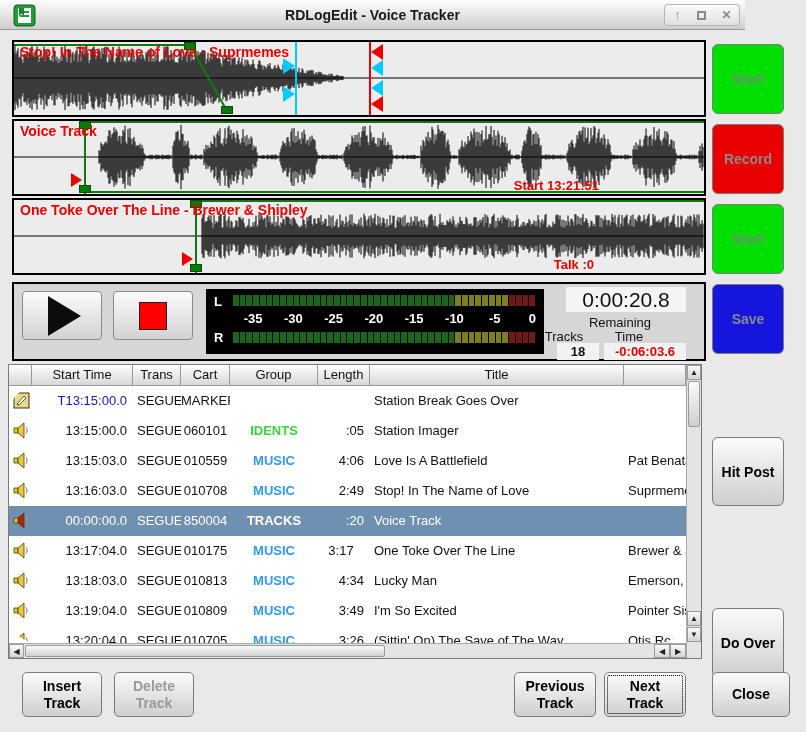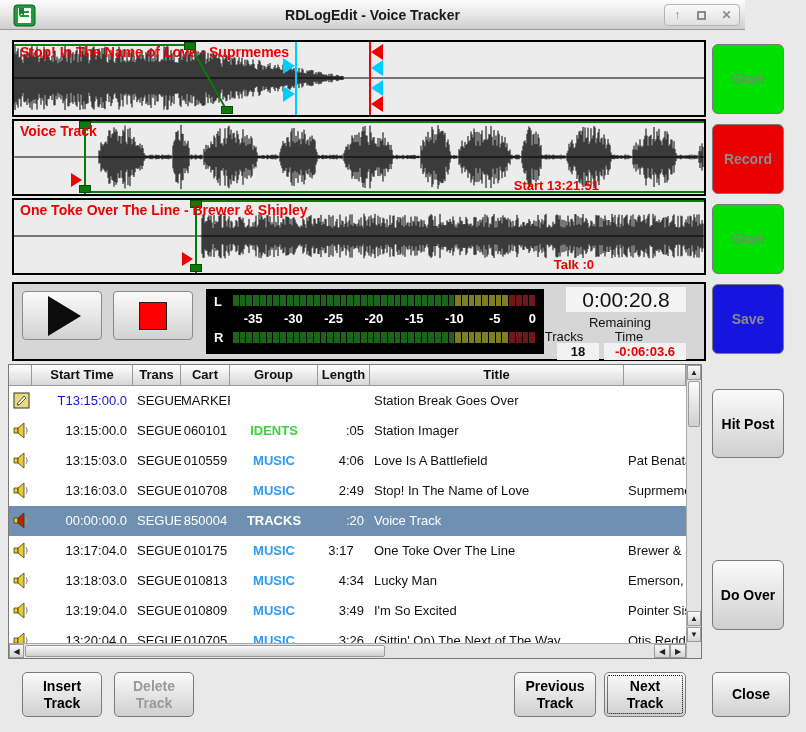--- a/index.html
+++ b/index.html
@@ -52,41 +52,41 @@
   .remain-lbl { position:absolute; left:540px; top:31px; width:132px; text-align:center; font-size:13px; color:#111; }
   .tt-lbl { position:absolute; top:45px; font-size:13px; color:#111; text-align:center; }
   .valbox { position:absolute; top:59px; height:17px; background:#f2f2f2; font-size:13px; font-weight:bold;
     text-align:center; line-height:17px; }
 
   
   .logtable { position:absolute; left:8px; top:364px; width:694px; height:295px;
     background:#fff; border:1px solid #7a7a7a; }
   .thead { position:absolute; left:0; top:0; height:21px; display:flex; z-index:2; width:677px; }
   .th { background:linear-gradient(#ffffff,#d7d7d7); border-right:1px solid #9a9a9a; border-bottom:1px solid #9a9a9a;
-    font-weight:bold; font-size:13px; text-align:center; line-height:20px; color:#111;
+    font-weight:normal; font-size:13px; text-align:center; line-height:20px; color:#111;
     overflow:hidden; white-space:nowrap; flex:0 0 auto; }
-  .tbody { position:absolute; left:0; top:21px; width:677px; height:257px; overflow:hidden; }
+  .tbody { position:absolute; left:0; top:21px; width:677px; height:257px; overflow:hidden;border-radius:28px; }
   .trow { position:relative; width:677px; height:30px; background:#fff; }
   .trow.sel { background:#7090b2;padding-left:20px; }
   .tcell { position:absolute; top:0; height:30px; line-height:30px; font-size:13px; color:#111;
     white-space:nowrap; overflow:hidden; }
   .trow.sel .tcell { color:#fff; }
   .rowicon { position:absolute; left:4px; top:6px; width:17px; height:17px; }
 
   
   .vscroll { position:absolute; right:0; top:0; width:15px; height:293px; background:#e4e4e4; border-left:1px solid #aaa; }
   .hscroll { position:absolute; left:0; bottom:0; height:15px; width:677px; background:#e4e4e4; border-top:1px solid #aaa; }
   .sbtn { position:absolute; background:linear-gradient(#fafafa,#d5d5d5); border:1px solid #9a9a9a;
     font-size:8px; color:#222; display:flex; align-items:center; justify-content:center; }
   .sthumb { position:absolute; background:linear-gradient(#fafafa,#d0d0d0); border:1px solid #9a9a9a; border-radius:2px; }
 
   
   .sidebtn { position:absolute; left:712px; width:72px; border:1px solid #7a7a7a; border-radius:6px;
     font-weight:bold; font-size:14px; display:flex; align-items:center; justify-content:center; text-align:center; }
-  .graybtn { background:linear-gradient(#fbfbfb,#cfcfcf); color:#000; }
+  .graybtn { background:linear-gradient(#fbfbfb,#cfcfcf); color:#000;margin-top:48px; }
   .botbtn { position:absolute; top:672px; height:45px; border:1px solid #7a7a7a; border-radius:5px;
     background:linear-gradient(#fbfbfb,#cfcfcf); font-weight:bold; font-size:14px; color:#000;
     display:flex; align-items:center; justify-content:center; text-align:center; white-space:pre-line; line-height:1.2; }
   .disabled { color:#9a9a9a !important; }
   .focused { outline:1px dotted #000; outline-offset:-4px; }
 </style>
 </head>
 <body>
 
 <div class="app">
@@ -408,21 +408,21 @@
     <svg class="rowicon" viewBox="0 0 17 17">
     <polygon points="1,6 5,6 5,11 1,11" fill="#e6c93c" stroke="#4a3c00" stroke-width="0.8"></polygon>
     <polygon points="5,6 11,1 11,16 5,11" fill="#e6c93c" stroke="#4a3c00" stroke-width="0.8"></polygon>
     <path d="M13 5 q2.5 3.5 0 7 M13.5 7 q1.3 1.7 0 3.4" stroke="#9a9a9a" fill="none" stroke-width="1"></path>
           </svg>
     <div class="tcell" style="left:23px;width:95px;text-align:right;">13:20:04.0</div>
     <div class="tcell" style="left:128px;width:44px">SEGUE</div>
     <div class="tcell" style="left:172px;width:49px;text-align:center">010705</div>
     <div class="tcell" style="left:221px;width:88px;text-align:center;color:#2f9bf5;font-weight:bold;">MUSIC</div>
     <div class="tcell" style="left:309px;width:46px;text-align:right">3:26</div>
-    <div class="tcell" style="left:365px;width:250px">(Sittin' On) The Next of The Way</div>
+    <div class="tcell" style="left:365px;width:250px">(Sittin' On) The Save of The Way</div>
     <div class="tcell" style="left:619px;width:58px">Otis Redding</div>
   </div>
       </div>
 
     <div class="vscroll">
       <div class="sbtn" style="left:0;top:0;width:14px;height:15px">▲</div>
       <div class="sthumb" style="left:1px;top:16px;width:12px;height:46px"></div>
       <div class="sbtn" style="left:0;top:246px;width:14px;height:15px">▲</div>
       <div class="sbtn" style="left:0;top:262px;width:14px;height:15px">▼</div>
     </div>

